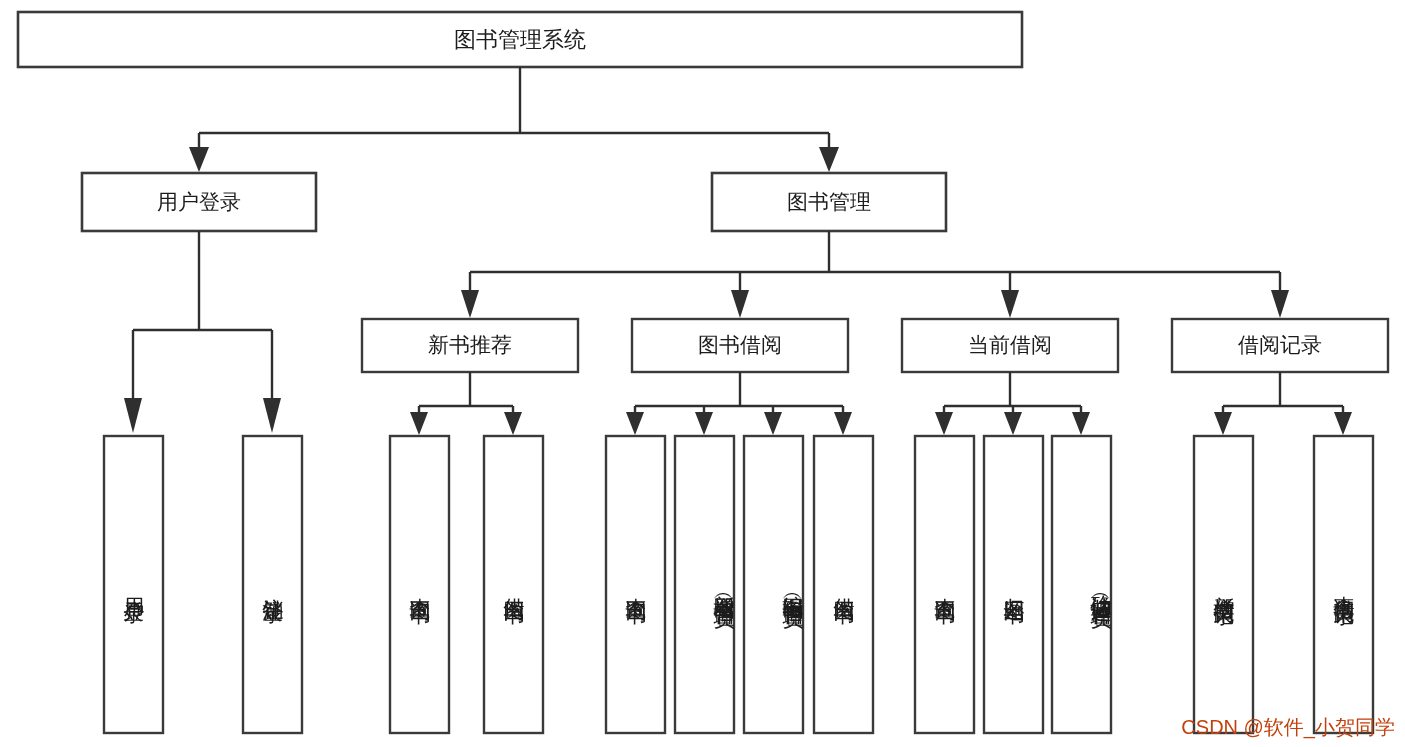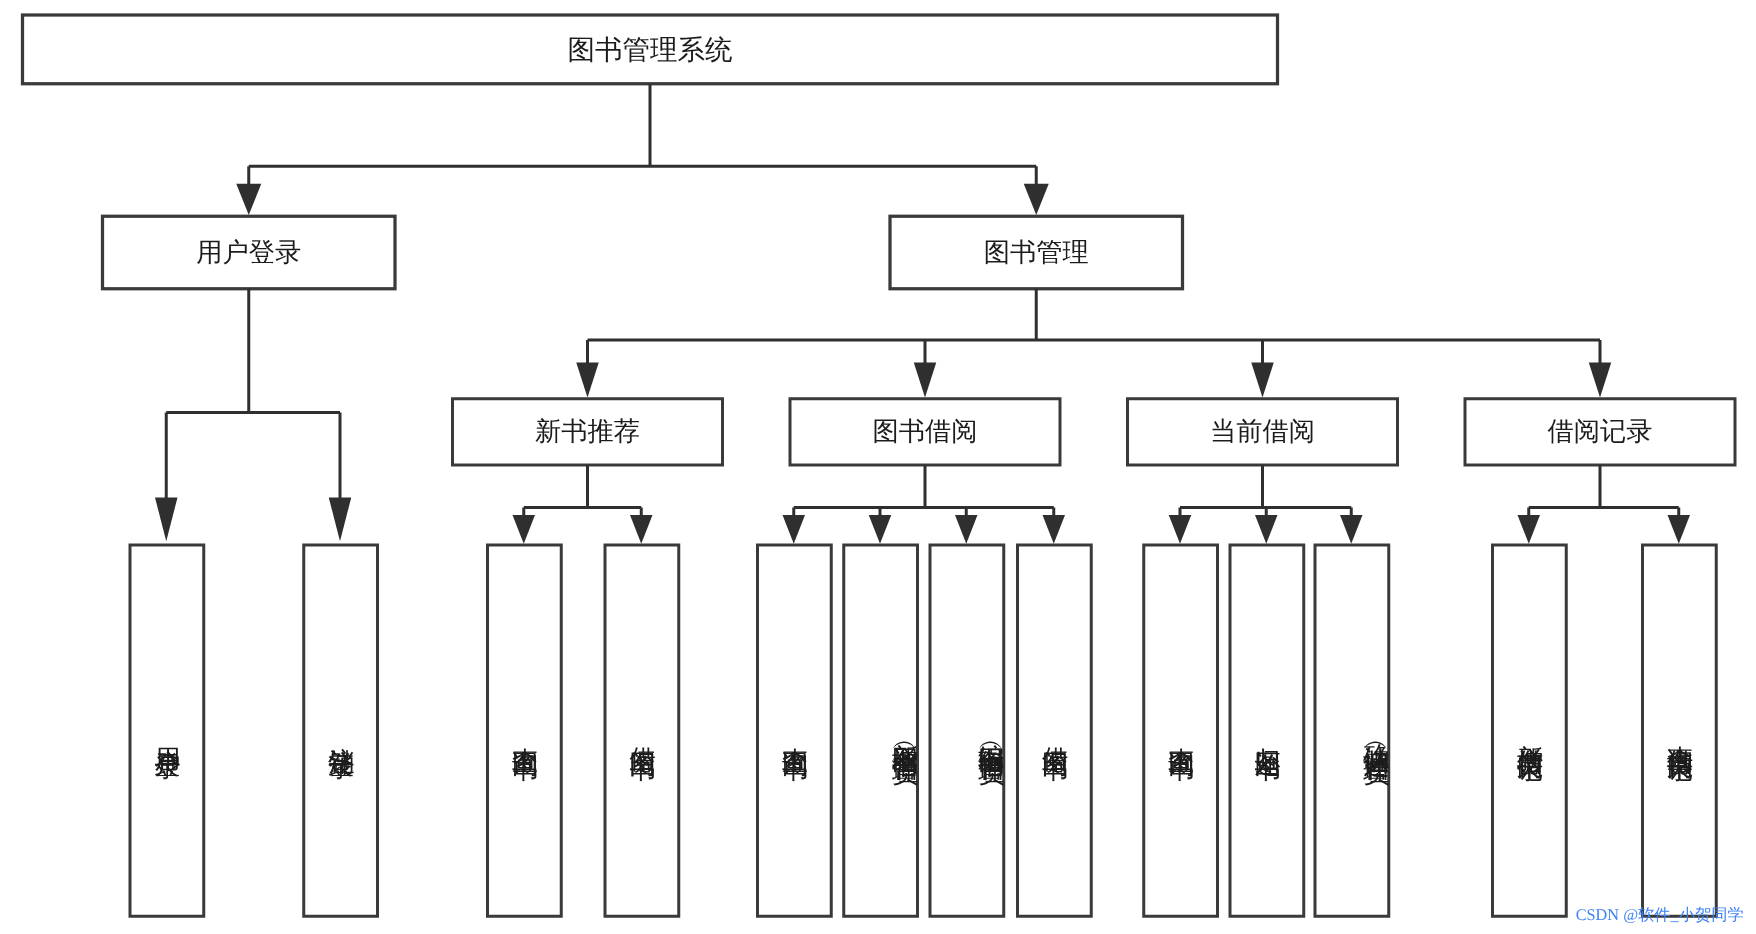--- a/index.html
+++ b/index.html
@@ -78,23 +78,23 @@
     line-height: 1.0;
     color: #1c1c1c;
     letter-spacing: 2px;
     white-space: nowrap;
     text-align: center;
   }
   .watermark {
     position: absolute;
     right: 10px;
     bottom: 6px;
-    font-family: Liberation Serif, serif;
-    font-size: 13px;
-    color: #3b82f6;
+    font-family: Liberation Sans, sans-serif;
+    font-size: 20px;
+    color: #c2410c;
     white-space: nowrap;
     pointer-events: none;
   }
 </style>
 </head>
 <body>
 
 <div id="diagram-root">
 
   <svg id="chart-svg" viewBox="0 0 1405 747" xmlns="http://www.w3.org/2000/svg">

